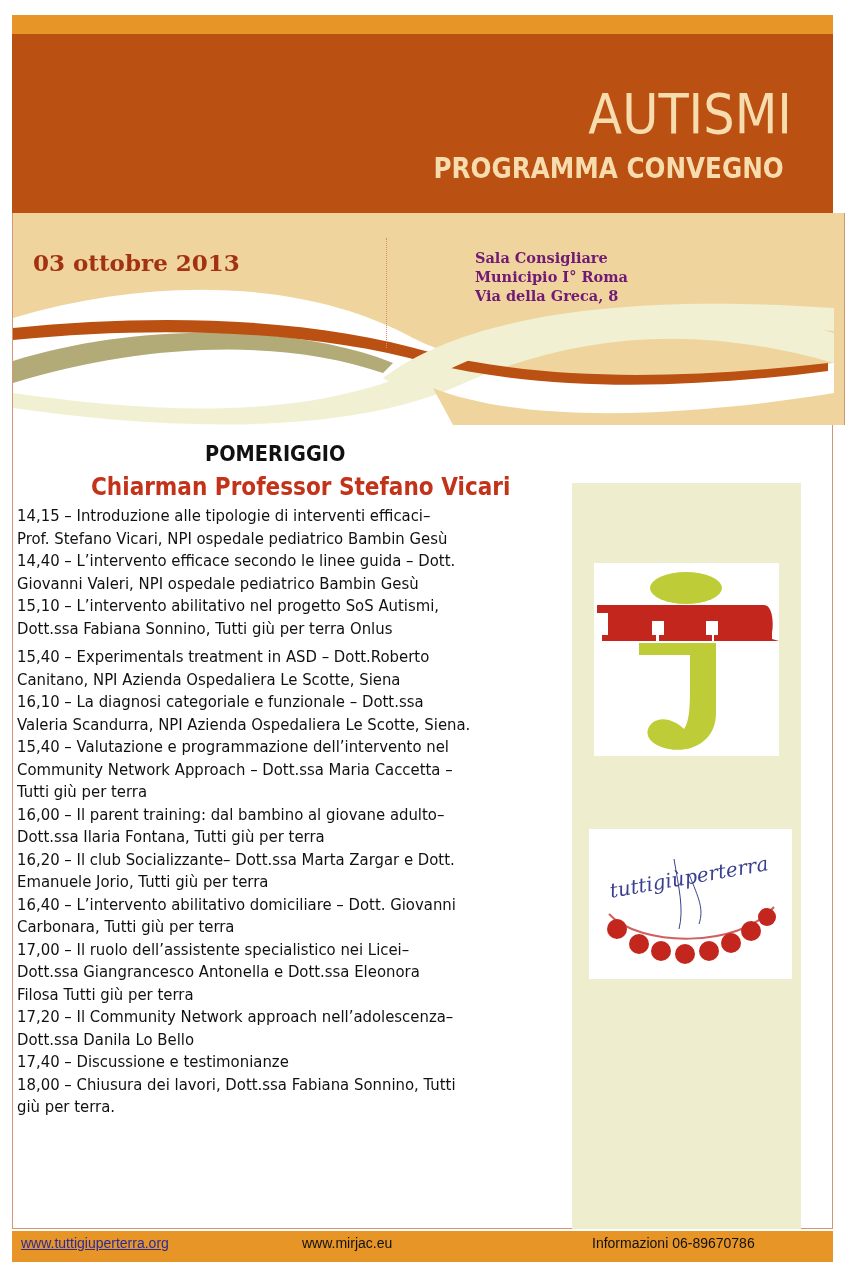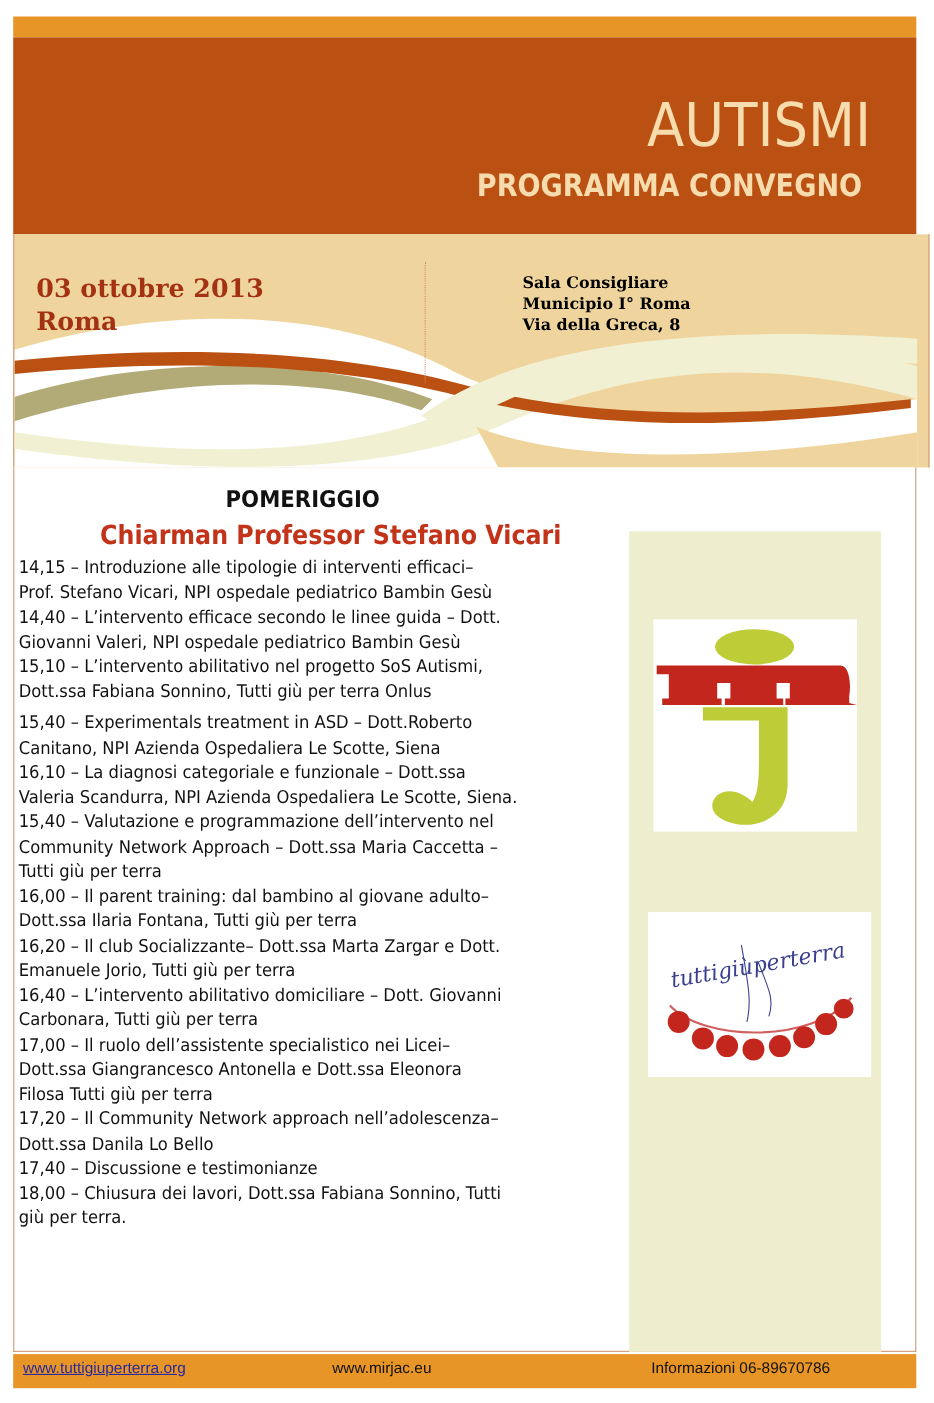--- a/index.html
+++ b/index.html
@@ -6,21 +6,21 @@
   body { width: 849px; height: 1275px; position: relative; overflow: hidden; font-family: "DejaVu Sans", sans-serif; }
   .page { position: absolute; left: 12px; top: 15px; width: 821px; height: 1241px; }
   .top-bar { position: absolute; left: 0; top: 0; width: 821px; height: 19px; background: #e79526; }
   .header { position: absolute; left: 0; top: 19px; width: 821px; height: 179px; background: #bb5013; text-align: right; }
   .title { position: absolute; left: 0; width: 100%; top: 50px; font-family: "DejaVu Sans", sans-serif; font-size: 55px; color: #f7dcae; letter-spacing: 0px; line-height: 60px; font-weight: normal; transform: scaleX(0.9); }
   .subtitle { position: absolute; left: 0; width: 100%; top: 118px; font-family: "DejaVu Sans", sans-serif; font-weight: bold; font-size: 28px; color: #f7dcae; line-height: 34px; transform: scaleX(0.88); }
   .band { position: absolute; left: 0; top: 198px; width: 833px; height: 212px; background: #efd59d; overflow: hidden; border-left: 1px solid #d09774; border-right: 1px solid #d09774; box-sizing: border-box; }
   .band svg { position: absolute; left: 0; top: 0; }
   .date-block { position: absolute; left: 20px; top: 35px; font-family: "DejaVu Serif", serif; font-weight: bold; color: #a33212; font-size: 23px; line-height: 30px; }
   .divider { position: absolute; left: 373px; top: 25px; height: 110px; border-left: 1px dotted #dc8c62; }
-  .venue-block { position: absolute; left: 462px; top: 35px; font-family: "DejaVu Serif", serif; font-weight: bold; color: #000000; font-size: 14.5px; line-height: 19px; }
+  .venue-block { position: absolute; left: 462px; top: 35px; font-family: "DejaVu Serif", serif; font-weight: bold; color: #701a75; font-size: 14.5px; line-height: 19px; }
   .content { position: absolute; left: 0; top: 410px; width: 821px; height: 804px; border-left: 1px solid #d09774; border-right: 1px solid #d09774; border-bottom: 1px solid #d09774; box-sizing: border-box; background: #fff; }
   .side-col { position: absolute; left: 559px; top: 58px; width: 229px; height: 746px; background: #eeedcd; }
   .logo-box { position: absolute; background: #fff; }
   .logo-mirjac { left: 22px; top: 80px; width: 185px; height: 193px; }
   .logo-tutti { left: 17px; top: 346px; width: 203px; height: 150px; }
   .section-title { position: absolute; left: 192px; top: 17px; font-weight: bold; font-size: 21px; color: #111; transform: scaleX(0.92); transform-origin: left; }
   .chairman { position: absolute; left: 78px; top: 48px; font-weight: bold; font-size: 24px; color: #c23319; transform: scaleX(0.9); transform-origin: left; white-space: nowrap; }
   .schedule { position: absolute; left: 4px; top: 80px; width: 560px; font-size: 16px; line-height: 22.5px; color: #111; transform: scaleX(0.93); transform-origin: left; }
   .schedule .item { margin: 0; }
   .schedule .item.gap { margin-top: 6px; }
@@ -50,21 +50,20 @@
       <path d="M0 148 C120 110, 280 110, 380 150 L370 160 C270 125, 130 130, 0 170 Z" fill="#b2ab78"></path>
 
       <path d="M0 115 C150 100, 300 105, 420 140 C540 170, 680 165, 815 150 L815 158 C680 175, 540 180, 415 150 C300 118, 150 112, 0 127 Z" fill="#bb5013"></path>
 
       <path d="M370 165 C450 105, 600 80, 821 95 L821 118 C620 100, 480 120, 395 180 Z" fill="#f1f0d2"></path>
 
       <path d="M420 175 C520 215, 700 200, 821 180 L821 212 L440 212 Z" fill="#efd59d"></path>
     </svg>
     <div class="date-block">
       <div>03 ottobre 2013</div>
-      <div>Roma</div>
     </div>
     <div class="divider"></div>
     <div class="venue-block">
       <div>Sala Consigliare</div>
       <div>Municipio I° Roma</div>
       <div>Via della Greca, 8</div>
     </div>
   </div>
 
   <div class="content">

